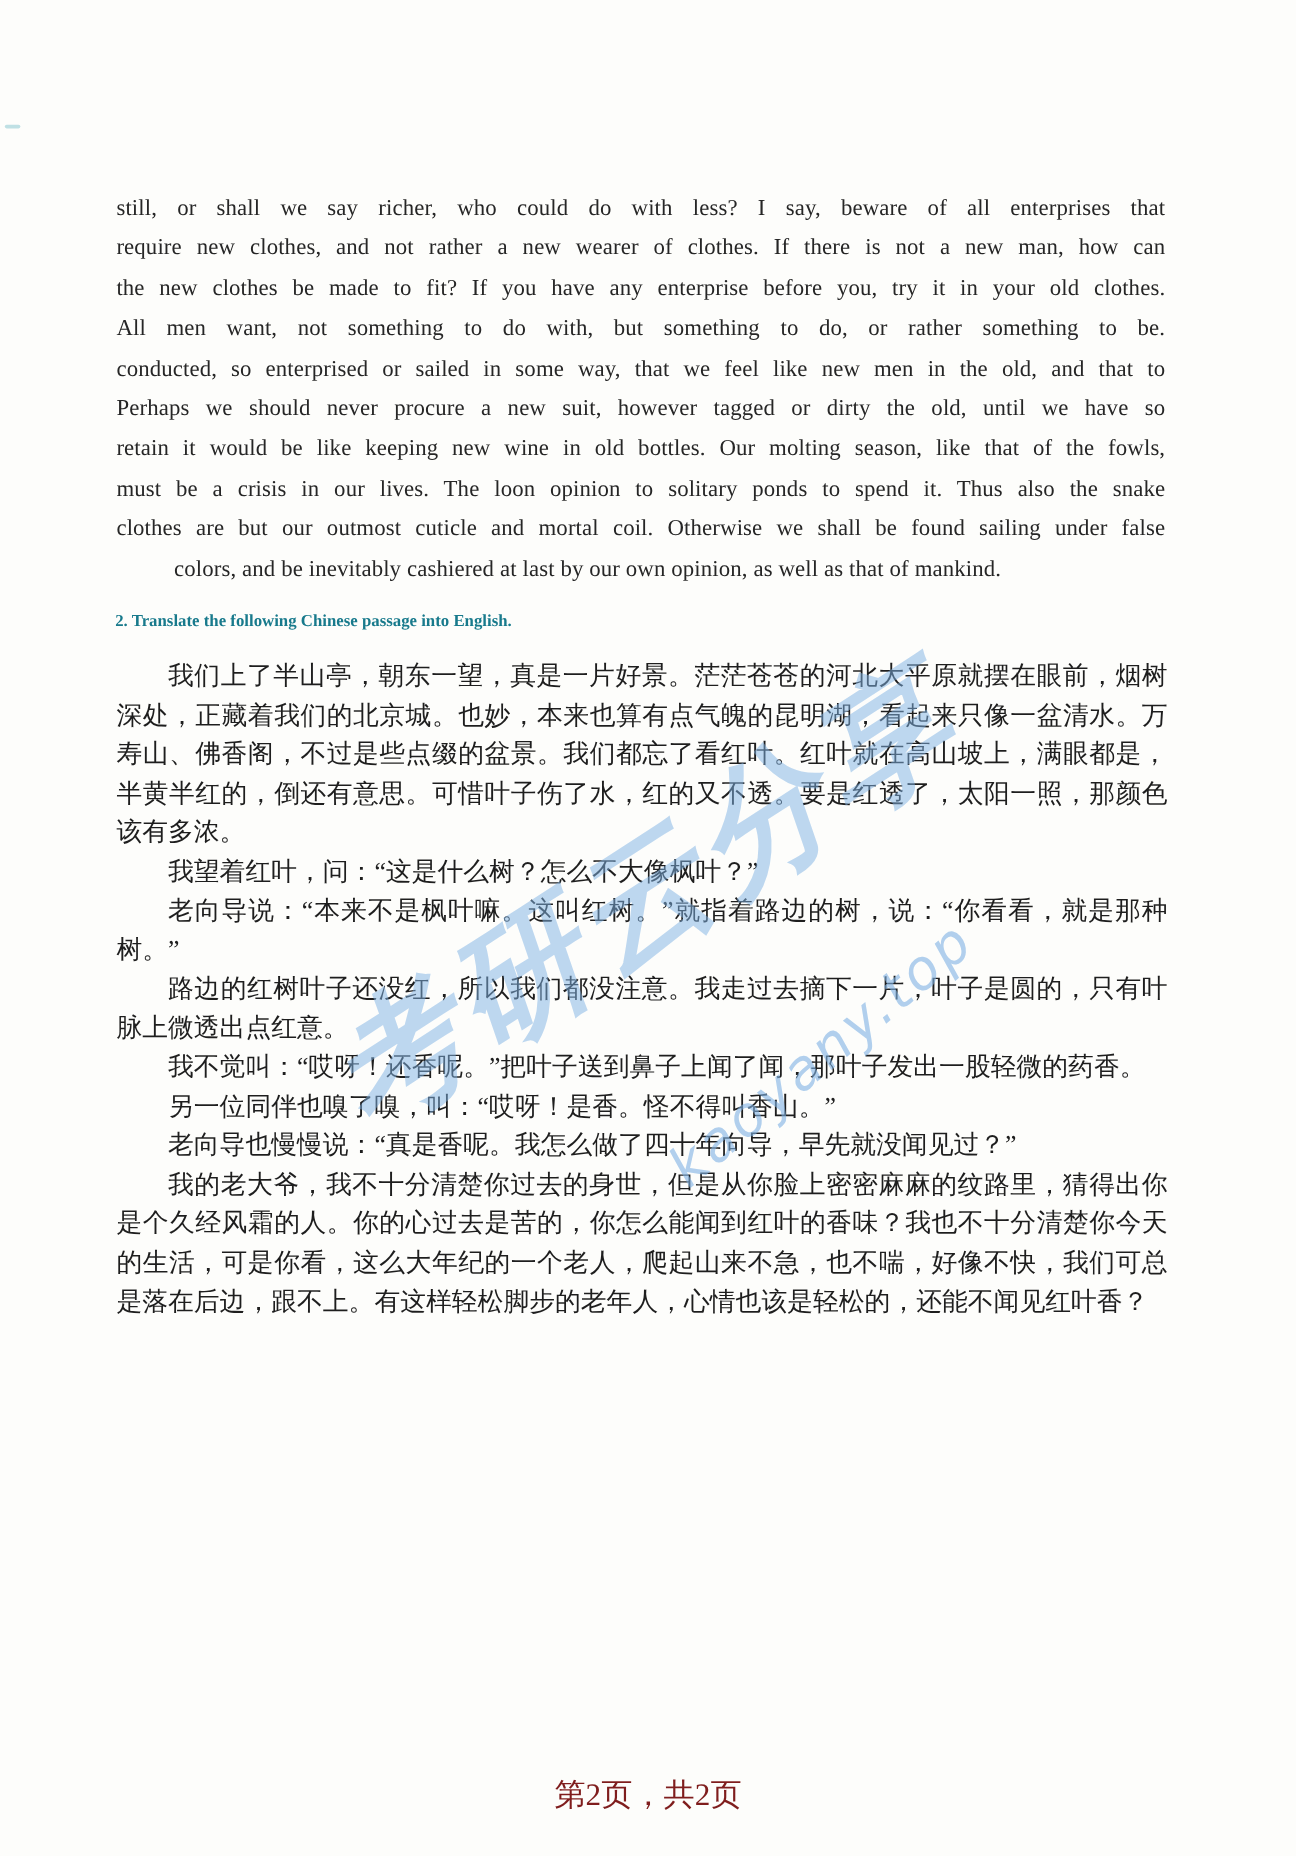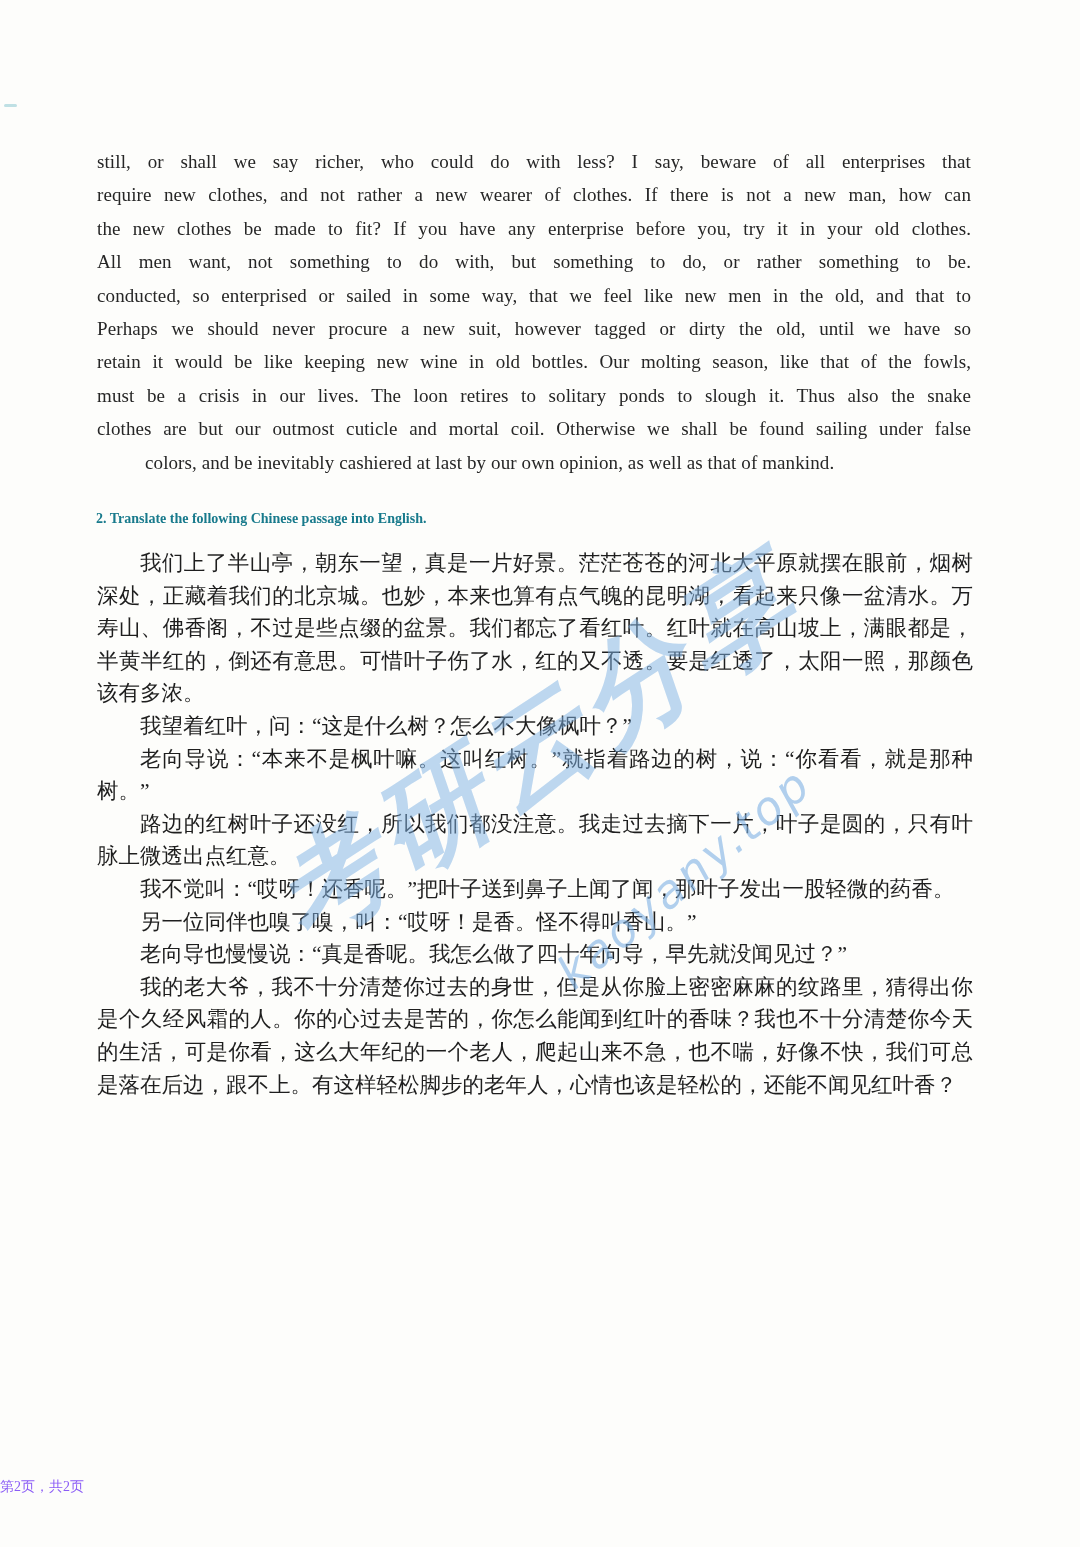--- a/index.html
+++ b/index.html
@@ -18,21 +18,21 @@
     font-family:"Liberation Serif","DejaVu Serif",serif;
     color:var(--body_text);
   }
   
   .scan-dash{
     position:absolute;left:4px;top:104px;width:13px;height:3px;
     background:#bfe0e4;border-radius:2px;
   }
   
   .english{
-    position:absolute;left:97px;top:145px;width:874px;
+    position:absolute;left:97px;top:157px;width:874px;
     font-size:19px;line-height:33.4px;
   }
   .en-line{
     text-align:justify;
     text-align-last:justify;
     letter-spacing:.1px;
   }
   .en-line.last{text-align-last:left;margin-left:48px;}
   
   .heading{
@@ -62,39 +62,39 @@
     position:absolute;left:684px;top:878px;
     transform:translate(-50%,-50%) rotate(-40deg);
     font-size:46px;font-style:italic;letter-spacing:3px;
     white-space:nowrap;
     color:var(--watermark_blue);opacity:.6;
     font-family:"DejaVu Sans",sans-serif;
   }
   
   .footer{
     position:absolute;left:0;right:0;top:1478px;
-    text-align:left;font-size:14px;color:#8b5cf6;
+    text-align:center;font-size:26px;color:#7f1d1d;
   }
 </style>
 </head>
 <body>
 
 <div class="page">
 
   <div class="scan-dash"></div>
 
   <section class="english">
       <div class="en-line">still, or shall we say richer, who could do with less? I say, beware of all enterprises that</div>
       <div class="en-line">require new clothes, and not rather a new wearer of clothes. If there is not a new man, how can</div>
       <div class="en-line">the new clothes be made to fit? If you have any enterprise before you, try it in your old clothes.</div>
       <div class="en-line">All men want, not something to do with, but something to do, or rather something to be.</div>
       <div class="en-line">conducted, so enterprised or sailed in some way, that we feel like new men in the old, and that to</div>
       <div class="en-line">Perhaps we should never procure a new suit, however tagged or dirty the old, until we have so</div>
       <div class="en-line">retain it would be like keeping new wine in old bottles. Our molting season, like that of the fowls,</div>
-      <div class="en-line">must be a crisis in our lives. The loon retires to solitary ponds to slough it. Thus also the snake</div>
+      <div class="en-line">must be a crisis in our lives. The loon opinion to solitary ponds to spend it. Thus also the snake</div>
       <div class="en-line">clothes are but our outmost cuticle and mortal coil. Otherwise we shall be found sailing under false</div>
       <div class="en-line last">colors, and be inevitably cashiered at last by our own opinion, as well as that of mankind.</div>
     </section>
 
   <h2 class="heading">2. Translate the following Chinese passage into English.</h2>
 
   <section class="chinese">
       <p class="cn-par">我们上了半山亭，朝东一望，真是一片好景。茫茫苍苍的河北大平原就摆在眼前，烟树深处，正藏着我们的北京城。也妙，本来也算有点气魄的昆明湖，看起来只像一盆清水。万寿山、佛香阁，不过是些点缀的盆景。我们都忘了看红叶。红叶就在高山坡上，满眼都是，半黄半红的，倒还有意思。可惜叶子伤了水，红的又不透。要是红透了，太阳一照，那颜色该有多浓。</p>
       <p class="cn-par">我望着红叶，问：“这是什么树？怎么不大像枫叶？”</p>
       <p class="cn-par">老向导说：“本来不是枫叶嘛。这叫红树。”就指着路边的树，说：“你看看，就是那种树。”</p>

